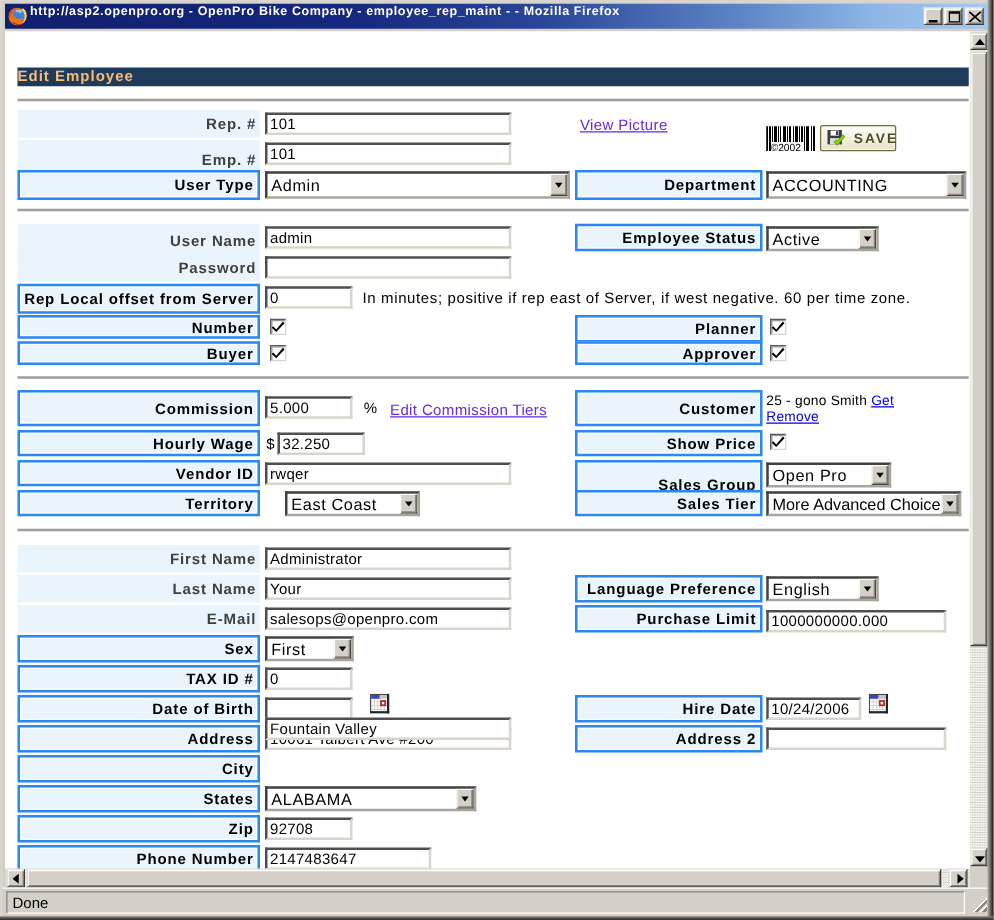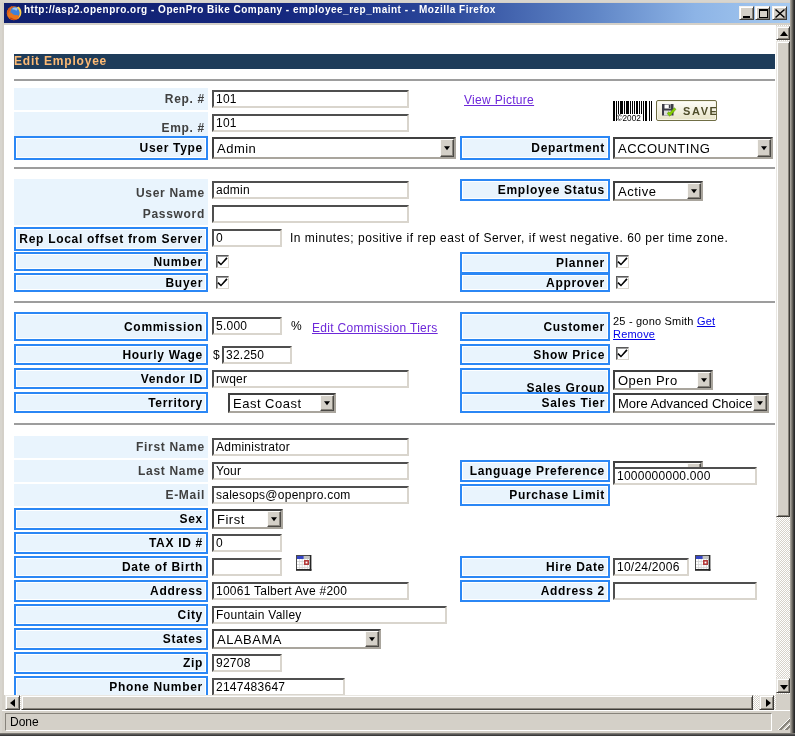--- a/index.html
+++ b/index.html
@@ -212,21 +212,21 @@
 <div class="lblbg" style="top:460px;height:22px">Last Name</div>
 <div class="inp" style="left:212px;top:462px;width:197px;height:18px">Your</div>
 <div class="lblbox rbox" style="top:460px;height:22px">Language Preference</div>
 <div class="dd" style="left:613px;top:461px;width:90px;height:20px">
     <span>English</span>
     <div class="ddbtn"></div>
   </div>
 <div class="lblbg" style="top:484px;height:22px">E-Mail</div>
 <div class="inp" style="left:212px;top:486px;width:197px;height:18px">salesops@openpro.com</div>
 <div class="lblbox rbox" style="top:484px;height:22px">Purchase Limit</div>
-<div class="inp" style="left:613px;top:467px;width:144px;height:18px">1000000000.000</div>
+<div class="inp" style="left:613px;top:488px;width:144px;height:18px">1000000000.000</div>
 <div class="lblbox" style="top:508px;height:22px">Sex</div>
 <div class="dd" style="left:212px;top:509px;width:71px;height:20px">
     <span>First</span>
     <div class="ddbtn"></div>
   </div>
 <div class="lblbox" style="top:532px;height:22px">TAX ID #</div>
 <div class="inp" style="left:212px;top:534px;width:70px;height:18px">0</div>
 <div class="lblbox" style="top:556px;height:22px">Date of Birth</div>
 <div class="inp" style="left:212px;top:558px;width:70px;height:18px"></div>
 <svg class="abs" style="left:296px;top:555px" width="16" height="16" viewBox="0 0 16 16">
@@ -263,21 +263,21 @@
       <line x1="8.8" y1="4" x2="8.8" y2="14"></line>
       <line x1="11.4" y1="4" x2="11.4" y2="14"></line>
 </g>
 <rect x="8.8" y="5.8" width="3.4" height="3.4" fill="#fff" stroke="#b03030" stroke-width="1.5"></rect>
 </svg>
 <div class="lblbox" style="top:580px;height:22px">Address</div>
 <div class="inp" style="left:212px;top:582px;width:197px;height:18px">10061 Talbert Ave #200</div>
 <div class="lblbox rbox" style="top:580px;height:22px">Address 2</div>
 <div class="inp" style="left:613px;top:582px;width:144px;height:18px"></div>
 <div class="lblbox" style="top:604px;height:22px">City</div>
-<div class="inp" style="left:212px;top:606px;width:235px;height:18px">Fountain Valley</div>
+<div class="inp" style="left:212px;top:574px;width:197px;height:18px">Fountain Valley</div>
 <div class="lblbox" style="top:628px;height:22px">States</div>
 <div class="dd" style="left:212px;top:629px;width:169px;height:20px">
     <span>ALABAMA</span>
     <div class="ddbtn"></div>
   </div>
 <div class="lblbox" style="top:652px;height:22px">Zip</div>
 <div class="inp" style="left:212px;top:654px;width:70px;height:18px">92708</div>
 <div class="lblbox" style="top:676px;height:22px">Phone Number</div>
 <div class="inp" style="left:212px;top:678px;width:133px;height:18px">2147483647</div>
 </body></html>

